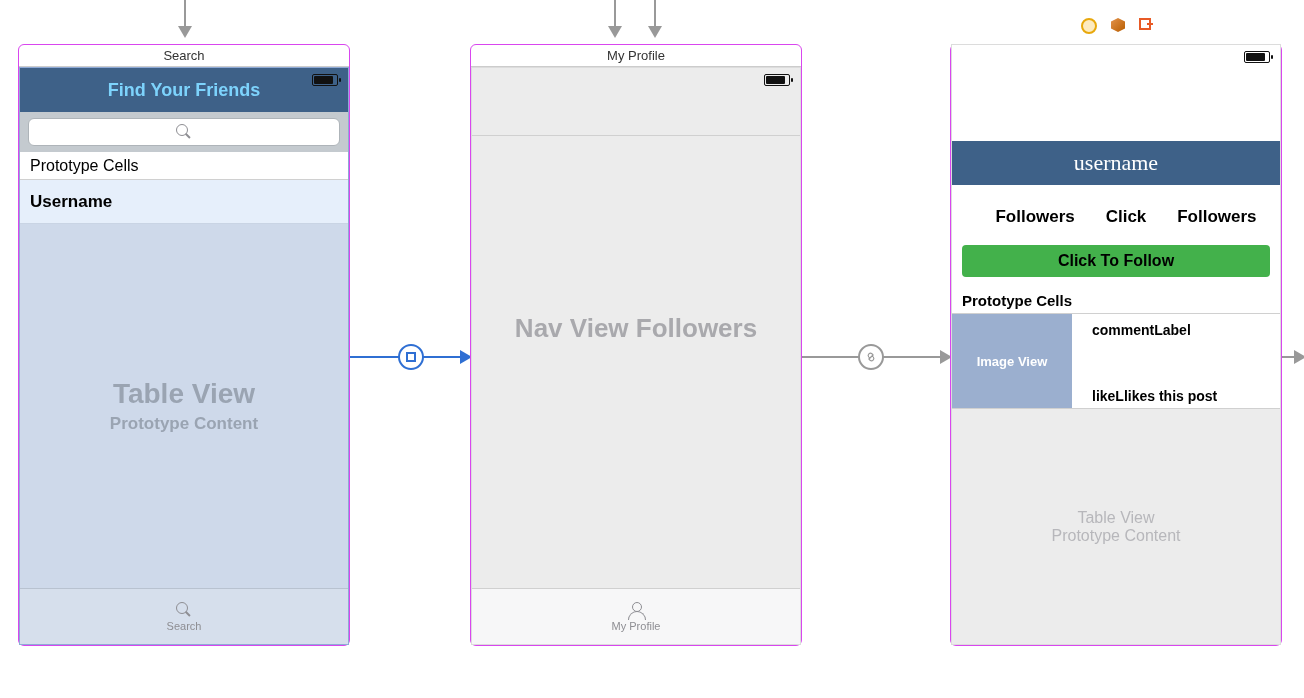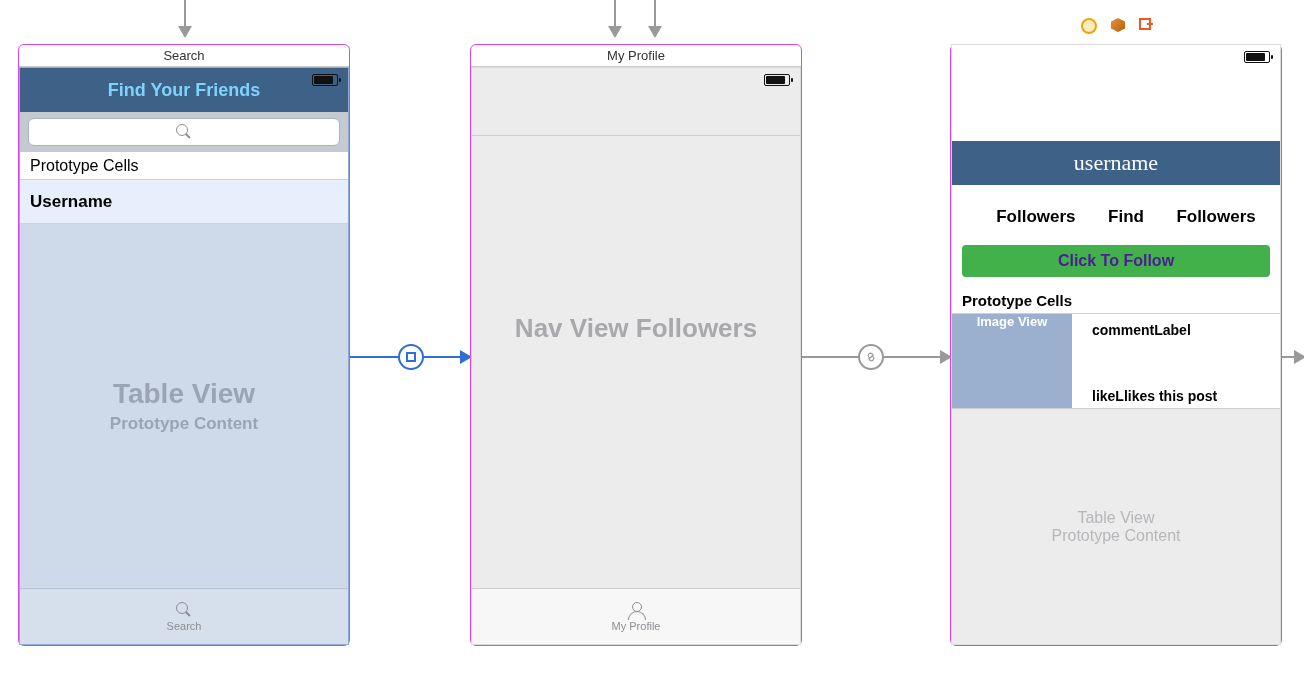--- a/index.html
+++ b/index.html
@@ -170,39 +170,39 @@
   }
   .s3 .stats {
     position:absolute; top:152px; left:0; right:0; height:40px;
     background:#fff;
     display:flex; justify-content:space-around; align-items:center;
     font-size:17px; font-weight:700; padding:0 8px;margin-left:20px;
   }
   .s3 .follow-btn {
     position:absolute; top:200px; left:10px; right:10px; height:32px;
     background:#43b14b; border-radius:4px;
-    color:#4c1d95; font-size:16px; font-weight:600;
+    color:#000000; font-size:16px; font-weight:600;
     display:flex; align-items:center; justify-content:center;
   }
   .s3 .white-under {
     position:absolute; top:140px; left:0; right:0; height:110px; background:#fff;
   }
   .s3 .proto-header3 {
     position:absolute; top:244px; left:0; right:0; height:24px;
     background:#fff; padding-left:10px; font-size:15px; font-weight:600;
     line-height:24px;
   }
   .s3 .proto-cell3 {
     position:absolute; top:268px; left:0; right:0; height:96px;
     background:#fff; border-top:1px solid #d0d0d0; border-bottom:1px solid #d0d0d0;
     display:flex;
   }
   .s3 .imgview {
     width:120px; background:#9bafcf;
-    display:flex; justify-content:center;
+    display:flex; align-items:center; justify-content:center;
     color:#fff; font-size:13px; font-weight:600;
   }
   .s3 .cell-right {
     flex:1; padding:8px 12px 4px 20px;
     display:flex; flex-direction:column; justify-content:space-between;
     font-size:14px; font-weight:600;
   }
   .s3 .likes-line { display:flex; gap:0px; font-weight:600; }
   .s3 .table-ph3 {
     position:absolute; top:364px; left:0; right:0; bottom:0;
@@ -358,21 +358,21 @@
         <span class="battery">
             <span class="fill"></span>
           </span>
       </div>
       <div class="username-bar">
         <span>username</span>
       </div>
       <div class="white-under"></div>
       <div class="stats">
         <span>Followers</span>
-        <span>Find</span>
+        <span>Click</span>
         <span>Followers</span>
       </div>
       <div class="follow-btn">
         <span>Click To Follow</span>
       </div>
       <div class="proto-header3">Prototype Cells</div>
       <div class="proto-cell3">
         <div class="imgview">
           <span>Image View</span>
         </div>

